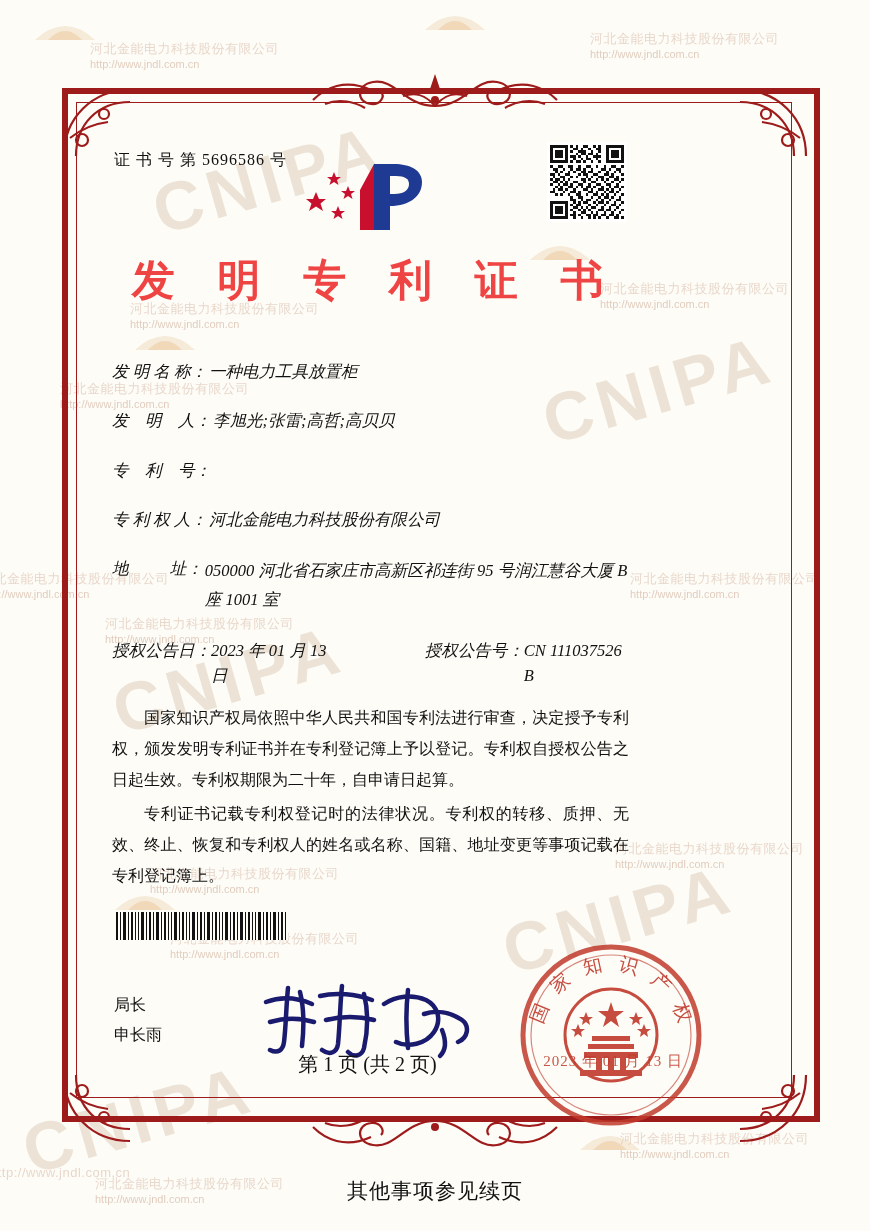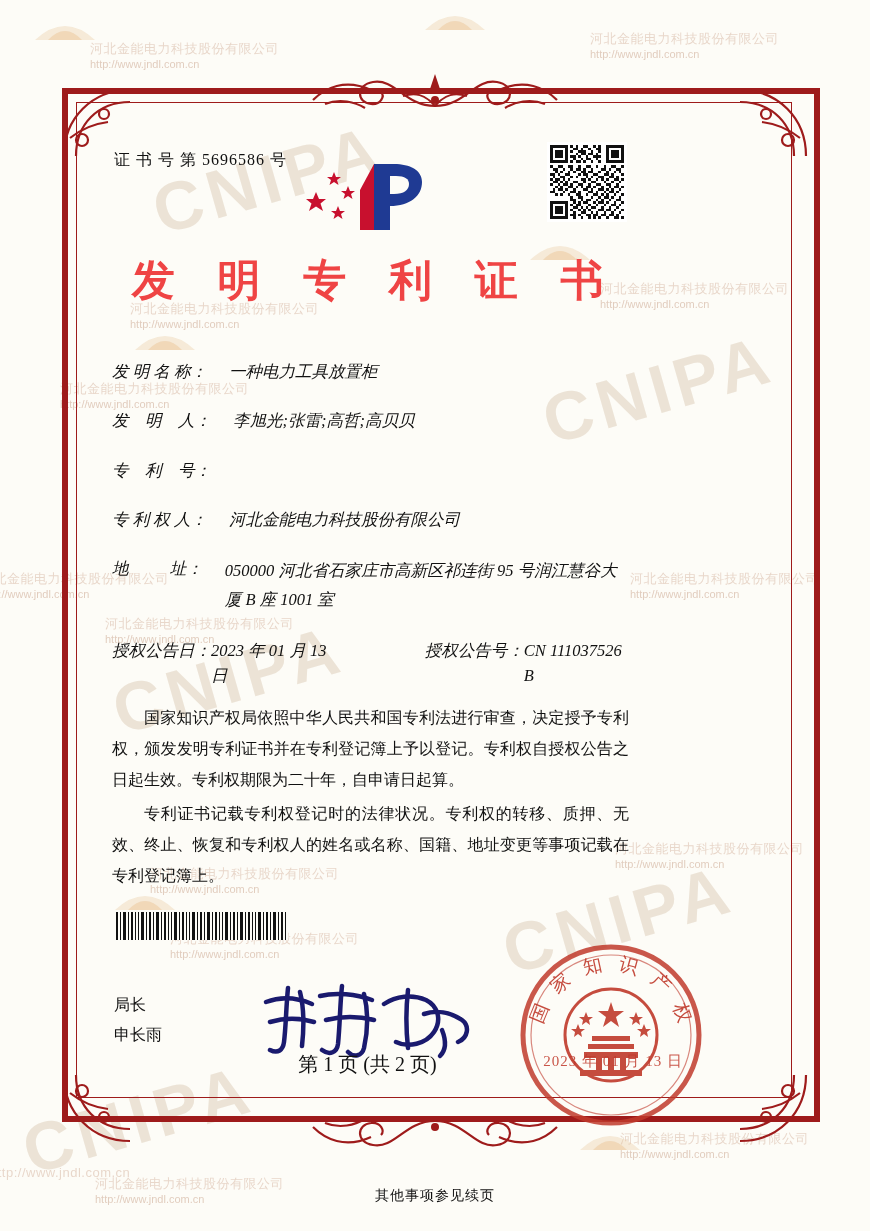--- a/index.html
+++ b/index.html
@@ -142,21 +142,20 @@
     margin-bottom: 24.5px;
     line-height: 1.5;
   }
   .lbl {
     flex: 0 0 auto;
     white-space: pre;
   }
   .val {
     flex: 1 1 auto;
     padding-left: 2px;
-    margin-left: 20px;
   }
   .row.two .lbl2 {
     margin-left: 86px;
     white-space: pre;
   }
   .addr .val { line-height: 1.75; }
 
   .para {
     position: absolute;
     left: 36px;
@@ -215,21 +214,21 @@
     bottom: 18px;
     text-align: center;
     font-size: 20px;
     color: #111;
   }
   .footer-note {
     position: absolute;
     left: 0; right: 0;
     bottom: 26px;
     text-align: center;
-    font-size: 14px;
+    font-size: 21px;
     color: #111;
     letter-spacing: 1px;
     z-index: 6;
   }
 </style>
 </head>
 <body>
 
 <div class="page">
 

